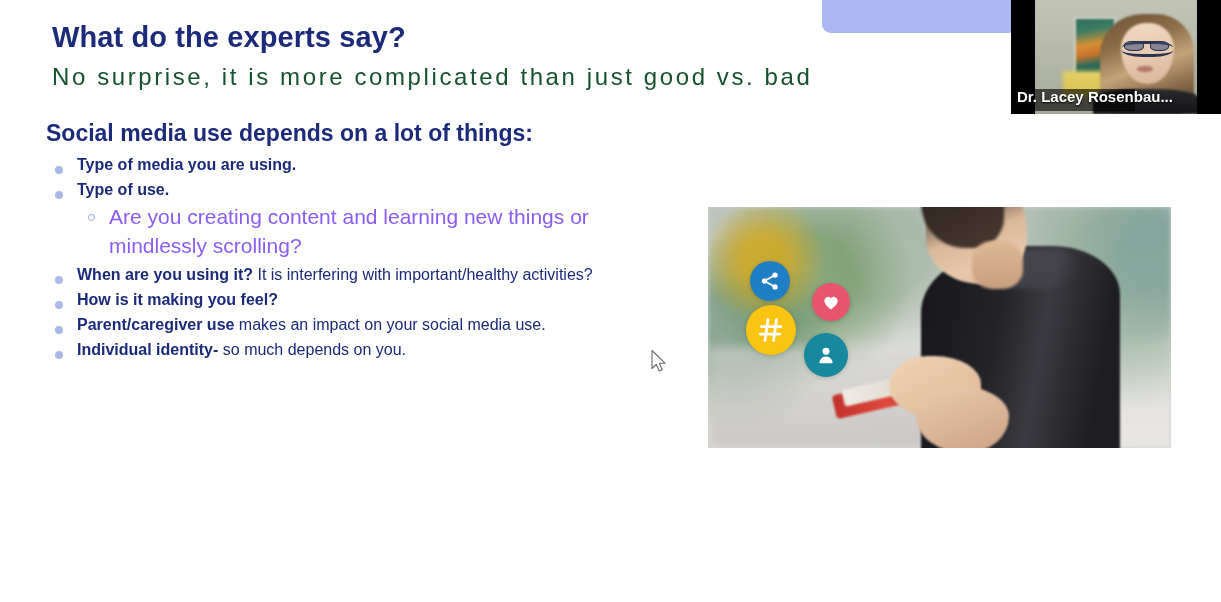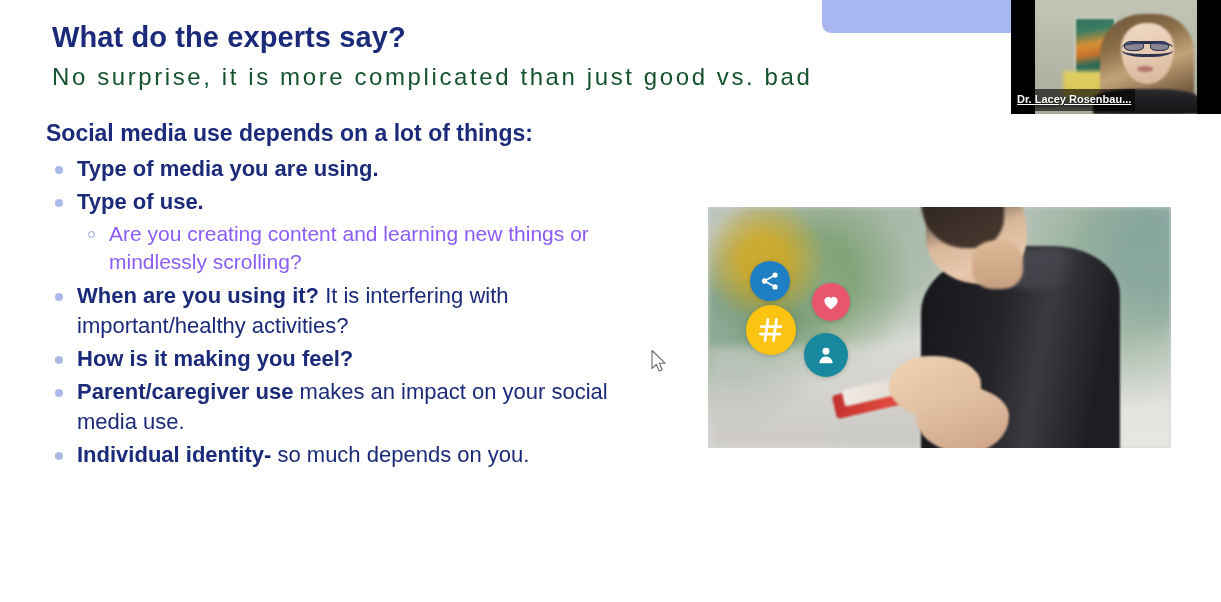--- a/index.html
+++ b/index.html
@@ -76,21 +76,21 @@
 
   .bullet-list {
     list-style: none;
     margin: 0;
     padding: 0;
   }
   .bullet-item {
     position: relative;
     padding-left: 31px;
     margin: 0 0 3px 0;
-    font-size: 22px;
+    font-size: 16px;
     line-height: 1.37;
     color: #1b2a79;
   }
   .bullet-dot {
     position: absolute;
     left: 9px;
     top: 12px;
     width: 8px;
     height: 8px;
     border-radius: 50%;
@@ -394,27 +394,26 @@
     width: 66%;
     height: 22%;
     background: linear-gradient(180deg, #2a2a2e, #141416);
     border-radius: 40% 40% 0 0;
     filter: blur(1.2px);
   }
   .webcam-name {
     position: absolute;
     left: 6px;
     bottom: 9px;
-    font-size: 11px;
+    font-size: 15px;
     font-weight: bold;
     color: #ffffff;
     text-shadow: 0 1px 2px rgba(0,0,0,0.95);
     white-space: nowrap;
     z-index: 5;
-    text-decoration: underline;
   }
   .webcam-name-bg {
     position: absolute;
     left: 0;
     bottom: 3px;
     width: 124px;
     height: 22px;
     background: rgba(0,0,0,0.62);
     z-index: 4;
   }

